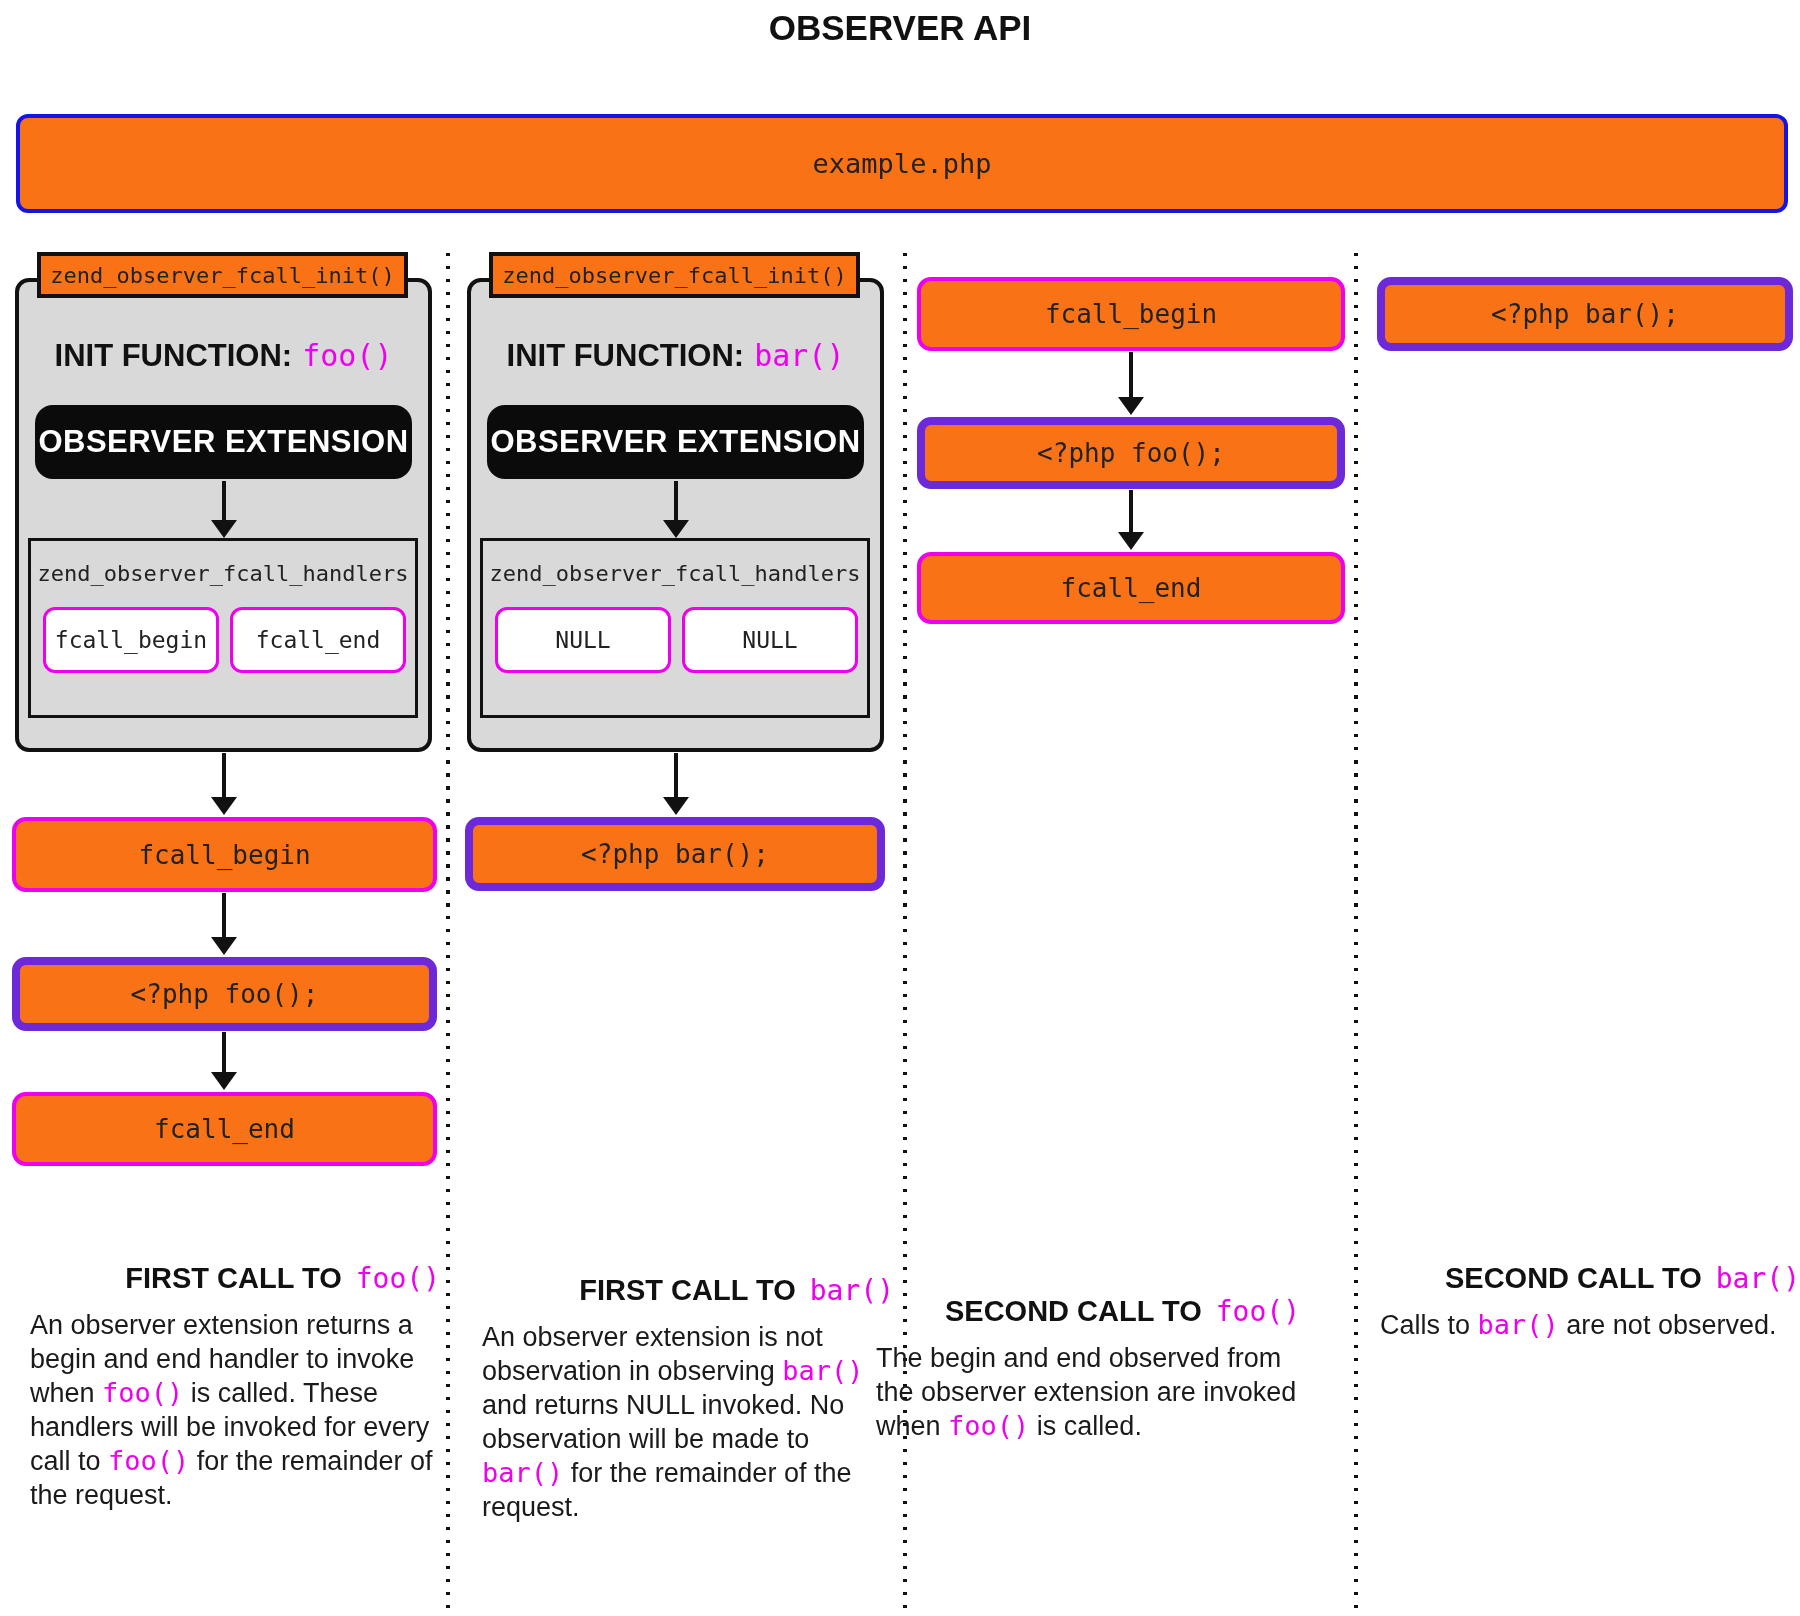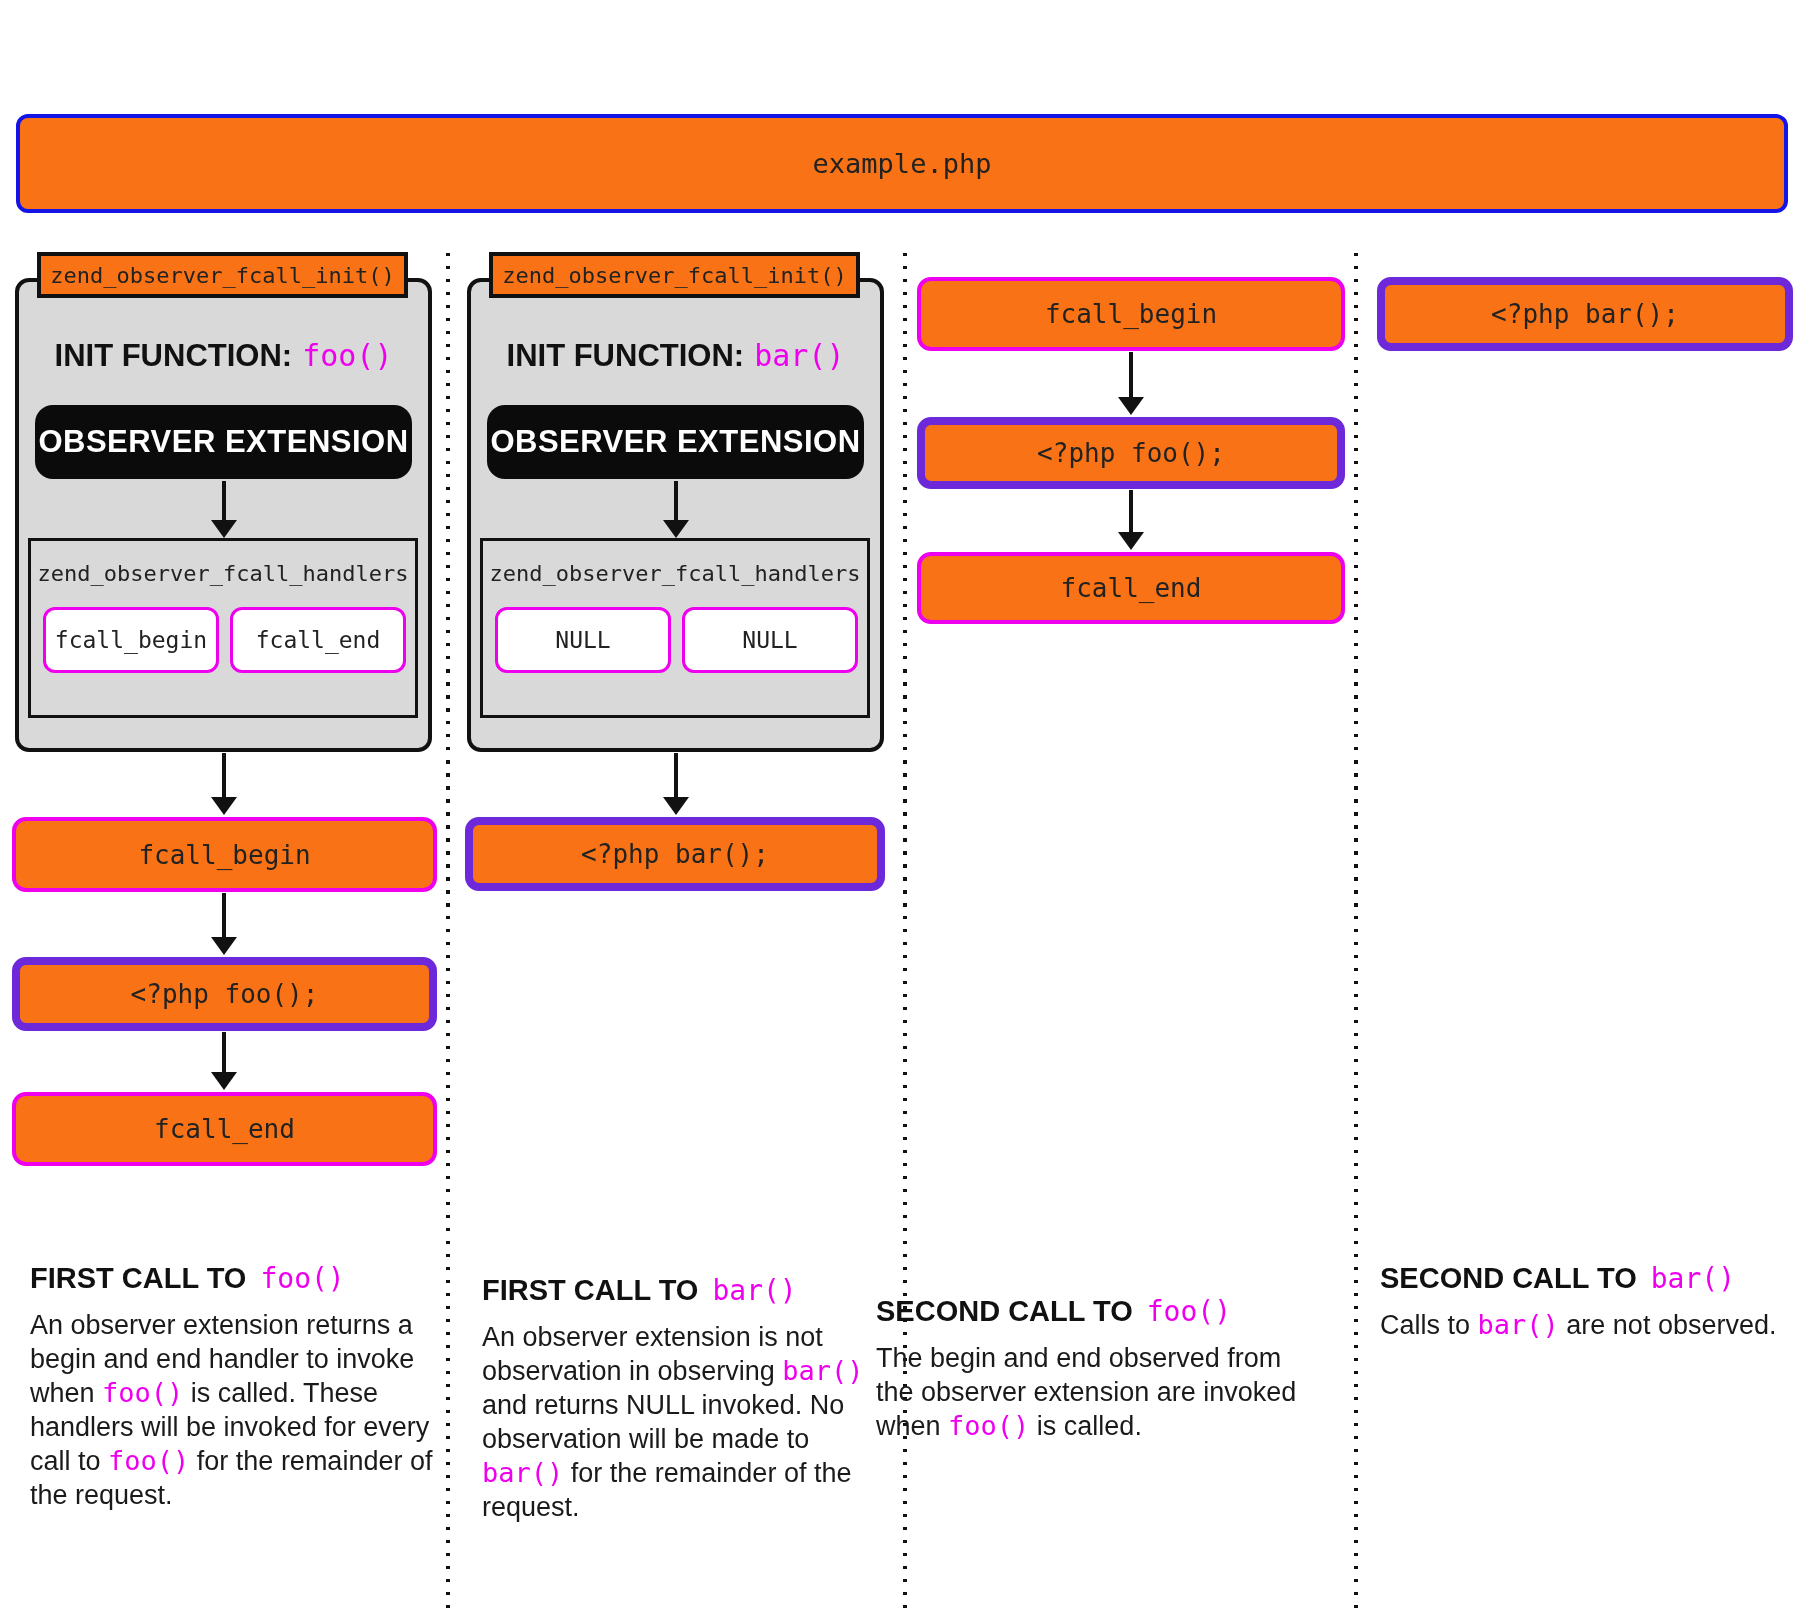--- a/index.html
+++ b/index.html
@@ -50,31 +50,32 @@
   .mini-box{
     position:absolute;box-sizing:border-box;background:#fff;border:3px solid #EE00EE;border-radius:12px;
     display:flex;align-items:center;justify-content:center;font-size:23px;color:#222;
   }
   .flow-magenta{border:4px solid #EE00EE;border-radius:14px;font-size:26px;color:#222;}
   .flow-blue{border:8px solid #6d28d9;border-radius:14px;font-size:26px;color:#222;}
   .arrow{position:absolute;width:26px;display:flex;flex-direction:column;align-items:center;z-index:1;}
   .arrow .shaft{width:4px;flex:1;background:#111;}
   .arrow .head{width:0;height:0;border-left:13px solid transparent;border-right:13px solid transparent;border-top:18px solid #111;}
   .text-block{position:absolute;z-index:2;}
-  .tb-heading{font-size:29px;font-weight:700;color:#111;white-space:nowrap;margin-bottom:13px;}
+  .tb-heading{font-size:29px;font-weight:700;color:#111;white-space:nowrap;margin-bottom:13px;text-align:right;}
   .tb-heading .code{font-family:"DejaVu Sans Mono",monospace;font-weight:400;font-size:28px;color:#EE00EE;margin-left:14px;}
   .tb-para{font-size:27px;line-height:34px;color:#1a1a1a;}
   .tb-para .code-inline{font-family:"DejaVu Sans Mono",monospace;color:#EE00EE;}
   .nowrap{white-space:nowrap;}
 </style>
 </head>
 <body>
 
 <div class="canvas">
 
+  <div class="page-title">OBSERVER API</div>
 
   <div class="box file-box mono">
     <span>example.php</span>
   </div>
 
   <div class="sep" style="left:446px;"></div>
   <div class="sep" style="left:903px;"></div>
   <div class="sep" style="left:1354px;"></div>
 
   

